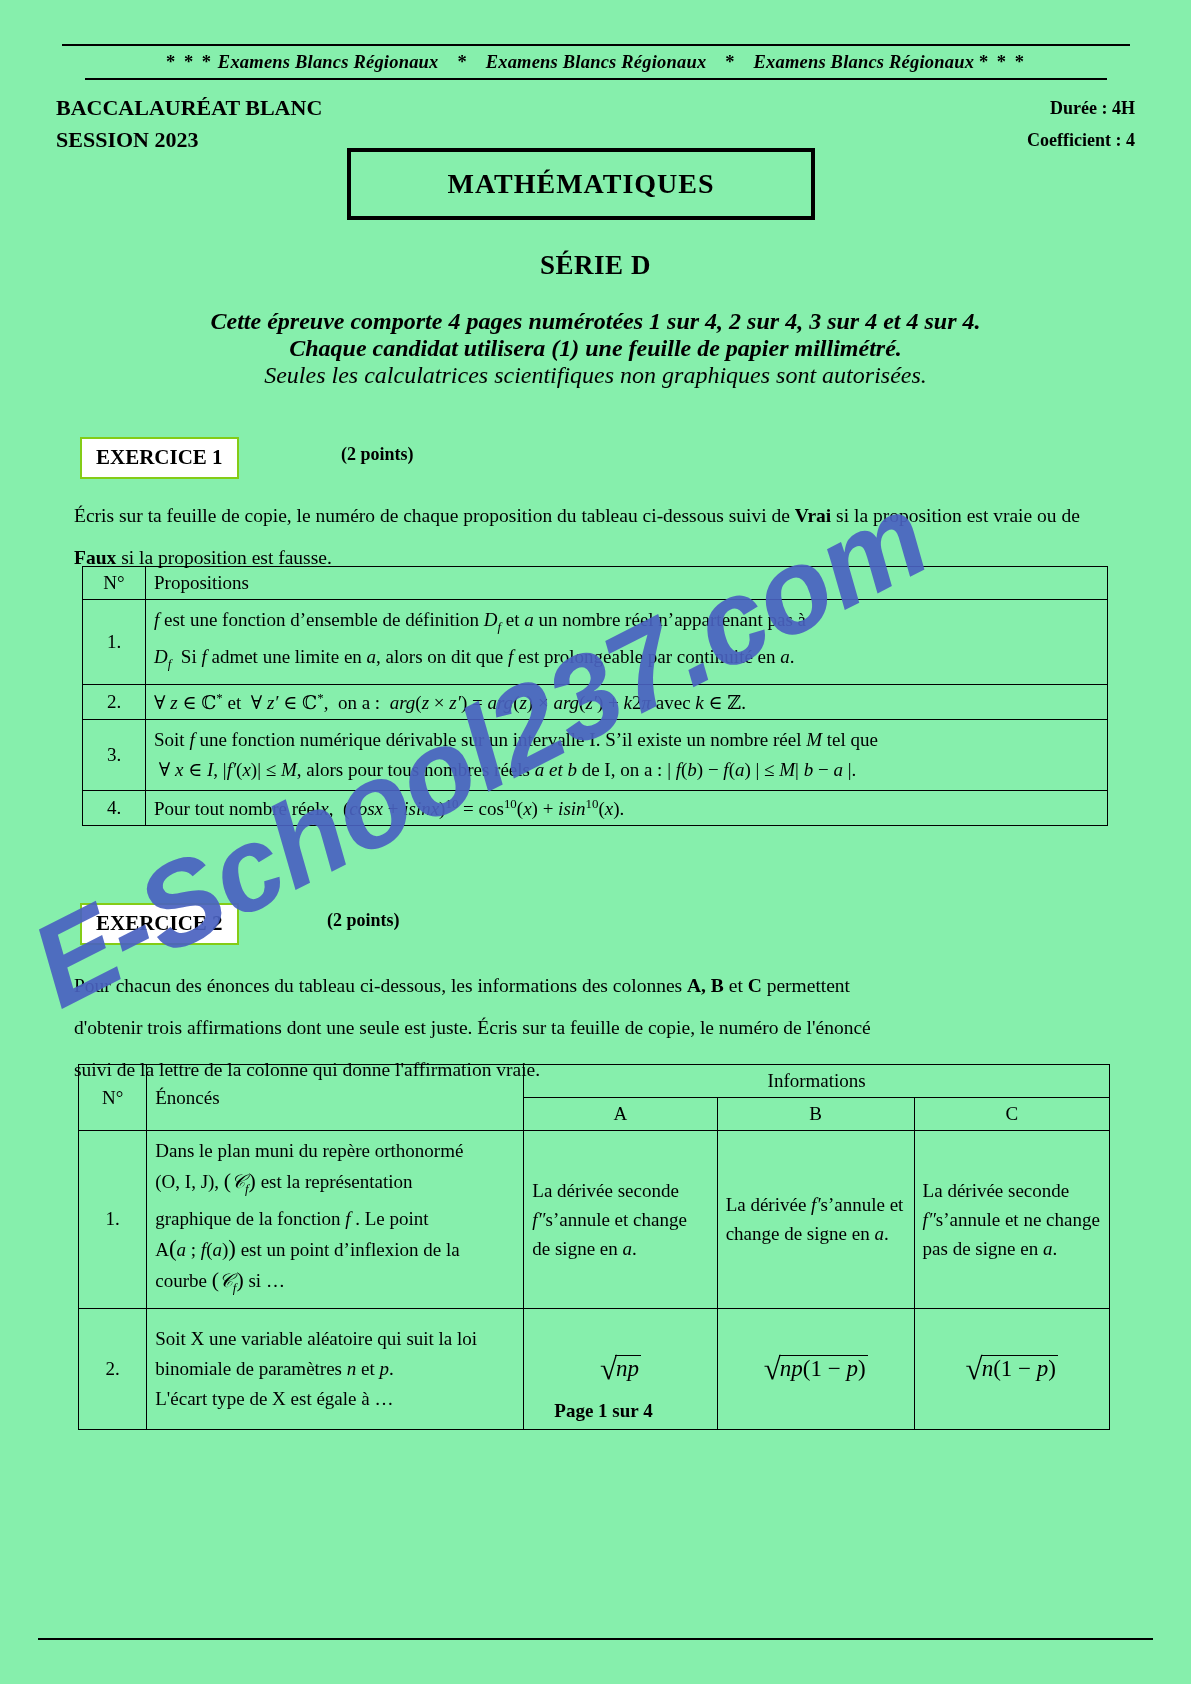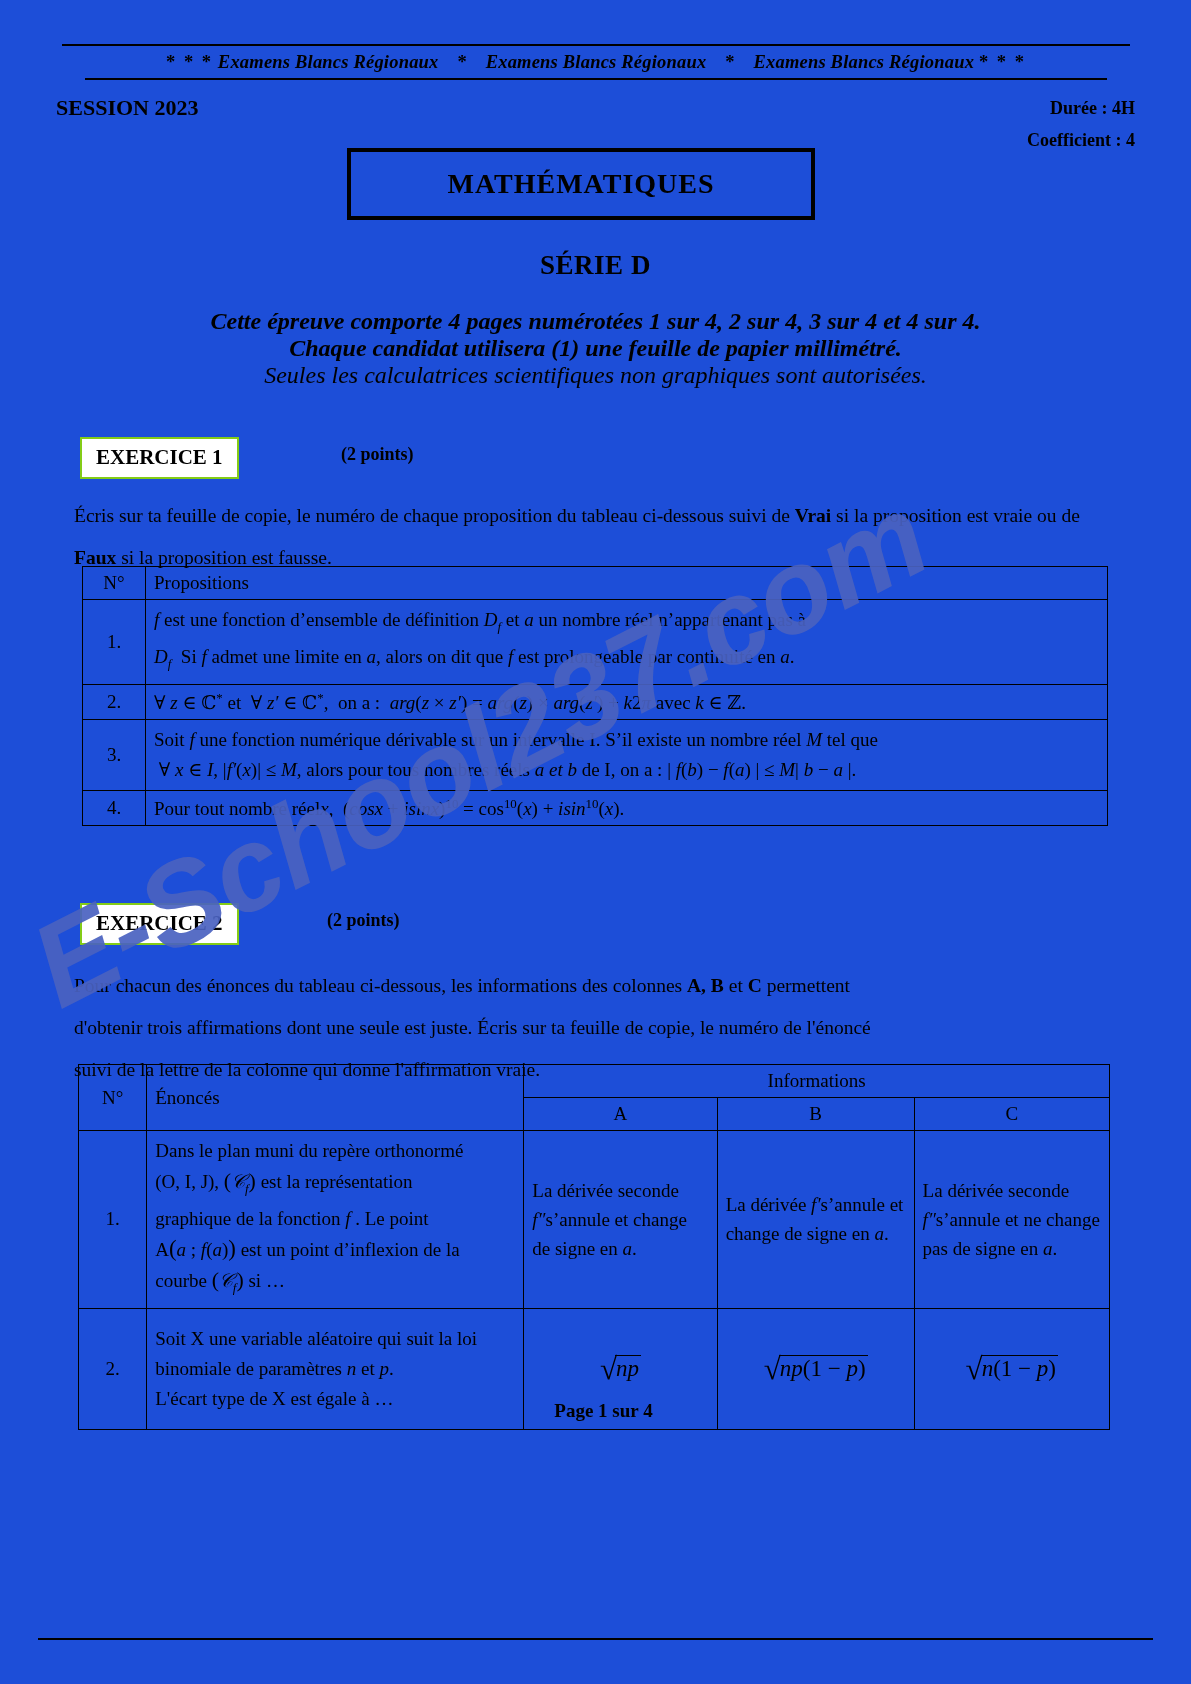--- a/index.html
+++ b/index.html
@@ -4,21 +4,21 @@
 <style>
   html, body {
     margin: 0;
     padding: 0;
     background: #ffffff;
   }
   .page {
     position: relative;
     width: 1191px;
     height: 1684px;
-    background: #1d4ed8;
+    background: #86efac;
     font-family: "Liberation Serif", "DejaVu Serif", serif;
     color: #000000;
     overflow: hidden;
     box-sizing: border-box;
   }
 
   
   .banner-wrap {
     position: absolute;
     left: 62px;
@@ -217,20 +217,21 @@
       <span class="sep">*</span>
       <span>Examens Blancs Régionaux</span>
       <span class="sep">*</span>
       <span>Examens Blancs Régionaux</span>
       <span class="star">* * *</span>
     </div>
     <div class="banner-bottom-rule"></div>
   </div>
 
   <div class="hdr-left">
+    <div>BACCALAURÉAT BLANC</div>
     <div>SESSION 2023</div>
   </div>
   <div class="hdr-right">
     <div>Durée : 4H</div>
     <div>Coefficient : 4</div>
   </div>
 
   <div class="title-box">
     <span>MATHÉMATIQUES</span>
   </div>

